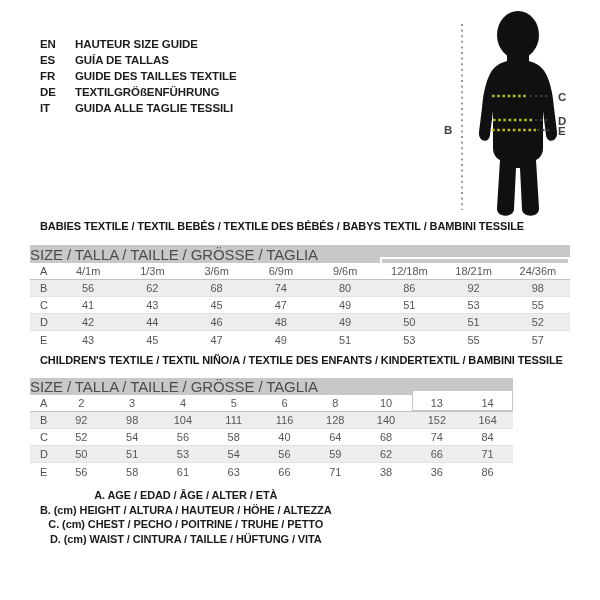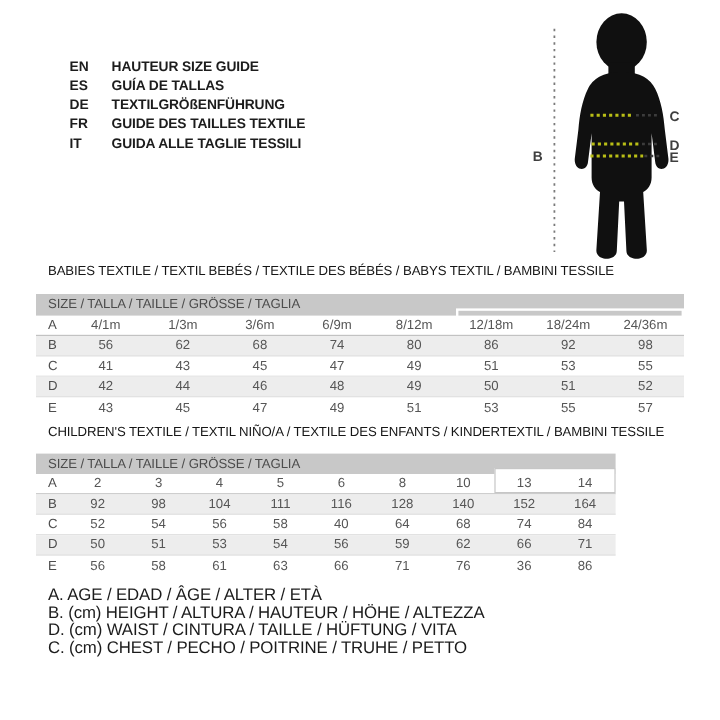--- a/index.html
+++ b/index.html
@@ -4,85 +4,85 @@
 <style>
   html,body{margin:0;padding:0;}
   body{
     width:600px;height:600px;background:#ffffff;position:relative;
     font-family:"Liberation Sans", sans-serif;overflow:hidden;
     -webkit-font-smoothing:antialiased;
   }
   .abs{position:absolute;}
 
   
-  #lang-list{left:40px;top:48px;margin-left:18px;}
+  #lang-list{left:40px;top:36px;}
   .lang-row{display:flex;height:16px;align-items:center;font-weight:bold;
             font-size:11.5px;color:#1c1c1c;letter-spacing:-0.1px;}
   .lang-code{width:35px;}
 
   
   #figure-svg{left:440px;top:8px;}
   .sil{fill:var(--silhouette,#101010);stroke:none;}
   .b-line{stroke:#7a7a7a;stroke-width:1.5;stroke-dasharray:2 3.6;}
   .dash-accent{stroke:var(--accent-dash,#b9be16);stroke-width:2.4;stroke-dasharray:2.6 2.6;}
   .dash-dark{stroke:var(--dark-dash,#3c3c3c);stroke-width:2;stroke-dasharray:2.4 2.6;}
   .fig-label{font-size:11.5px;fill:#3f3f3f;font-family:"Liberation Sans",sans-serif;font-weight:bold;}
 
   
-  .section-title{font-size:11px;font-weight:normal;color:#161616;letter-spacing:-0.1px;white-space:nowrap;}
+  .section-title{font-size:11px;font-weight:bold;color:#161616;letter-spacing:-0.1px;white-space:nowrap;}
   #babies-title{left:40px;top:220px;}
   #children-title{left:40px;top:354px;}
 
   
   .size-table{box-sizing:border-box;}
   #babies-table{left:30px;top:245px;width:540px;}
   #children-table{left:30px;top:378px;width:483px;}
   .t-header{height:18px;background:var(--header-bar-bg,#c8c8c8);display:flex;align-items:center;
-            padding-left:10px;font-size:11px;color:#4c4c4c;box-sizing:border-box;
+            font-size:15px;color:#4c4c4c;box-sizing:border-box;
             position:relative;z-index:0;letter-spacing:-0.1px;}
   #children-table .t-header{height:17px;}
   .t-row{height:17px;display:grid;box-sizing:border-box;border-bottom:1px solid #e2e2e2;
          position:relative;z-index:2;font-size:11px;color:#565656;}
   #babies-table .t-row{grid-template-columns:26px repeat(8,1fr);}
   #children-table .t-row{grid-template-columns:26px repeat(9,1fr);}
   .t-row:first-child{border-bottom:1px solid #c2c2c2;}
   .t-row:last-child{border-bottom:none;}
   .t-row.stripe{background:var(--stripe-bg,#ededed);}
   .cell{display:flex;align-items:center;justify-content:center;overflow:hidden;}
   .cell.label{justify-content:flex-start;padding-left:10px;color:#4e4e4e;}
 
   
   .overlay-box{position:absolute;z-index:1;box-sizing:border-box;}
   #children-box{left:382px;top:12px;width:101px;height:21px;background:#ffffff;border:1px solid #c6c6c6;}
   #babies-box{left:350px;top:12px;width:190px;height:21px;background:transparent;border:2px solid #ffffff;}
 
   
   #legend{left:40px;top:488px;}
-  .legend-line{font-size:14px;font-weight:normal;color:#1b1b1b;line-height:14.5px;
-               letter-spacing:-0.1px;white-space:nowrap;}
+  .legend-line{font-size:11px;font-weight:bold;color:#1b1b1b;line-height:14.5px;
+               letter-spacing:-0.1px;white-space:nowrap;text-align:center;}
 </style>
 </head>
 <body>
 
 <div id="lang-list" class="abs">
     <div class="lang-row">
       <span class="lang-code">EN</span>
       <span>HAUTEUR SIZE GUIDE</span>
     </div>
     <div class="lang-row">
       <span class="lang-code">ES</span>
       <span>GUÍA DE TALLAS</span>
     </div>
     <div class="lang-row">
+      <span class="lang-code">FR</span>
+      <span>GUIDE DES TAILLES TEXTILE</span>
+    </div>
+    <div class="lang-row">
       <span class="lang-code">DE</span>
       <span>TEXTILGRÖßENFÜHRUNG</span>
-    </div>
-    <div class="lang-row">
-      <span class="lang-code">FR</span>
-      <span>GUIDE DES TAILLES TEXTILE</span>
     </div>
     <div class="lang-row">
       <span class="lang-code">IT</span>
       <span>GUIDA ALLE TAGLIE TESSILI</span>
     </div>
   </div>
 
 <svg id="figure-svg" class="abs" width="160" height="220" viewBox="0 0 160 220">
   <line class="b-line" x1="22" y1="16" x2="22" y2="202"></line>
   <ellipse class="sil" cx="78" cy="27" rx="21" ry="24"></ellipse>
@@ -109,23 +109,23 @@
 <div id="babies-title" class="abs section-title">BABIES TEXTILE / TEXTIL BEBÉS / TEXTILE DES BÉBÉS / BABYS TEXTIL / BAMBINI TESSILE</div>
 <div id="babies-table" class="abs size-table">
   <div class="t-header">SIZE / TALLA / TAILLE / GRÖSSE / TAGLIA</div>
   <div>
       <div class="t-row">
         <div class="cell label">A</div>
         <div class="cell">4/1m</div>
         <div class="cell">1/3m</div>
         <div class="cell">3/6m</div>
         <div class="cell">6/9m</div>
-        <div class="cell">8/12m</div>
+        <div class="cell">9/6m</div>
         <div class="cell">12/18m</div>
-        <div class="cell">18/24m</div>
+        <div class="cell">18/21m</div>
         <div class="cell">24/36m</div>
       </div>
       <div class="t-row stripe">
         <div class="cell label">B</div>
         <div class="cell">56</div>
         <div class="cell">62</div>
         <div class="cell">68</div>
         <div class="cell">74</div>
         <div class="cell">80</div>
         <div class="cell">86</div>
@@ -222,26 +222,26 @@
         <div class="cell">71</div>
       </div>
       <div class="t-row">
         <div class="cell label">E</div>
         <div class="cell">56</div>
         <div class="cell">58</div>
         <div class="cell">61</div>
         <div class="cell">63</div>
         <div class="cell">66</div>
         <div class="cell">71</div>
-        <div class="cell">76</div>
+        <div class="cell">38</div>
         <div class="cell">36</div>
         <div class="cell">86</div>
       </div>
     </div>
   <div id="children-box" class="overlay-box"></div>
 </div>
 
 <div id="legend" class="abs">
     <div class="legend-line">A. AGE / EDAD / ÂGE / ALTER / ETÀ</div>
     <div class="legend-line">B. (cm) HEIGHT / ALTURA / HAUTEUR / HÖHE / ALTEZZA</div>
+    <div class="legend-line">C. (cm) CHEST / PECHO / POITRINE / TRUHE / PETTO</div>
     <div class="legend-line">D. (cm) WAIST / CINTURA / TAILLE / HÜFTUNG / VITA</div>
-    <div class="legend-line">C. (cm) CHEST / PECHO / POITRINE / TRUHE / PETTO</div>
   </div>
 
 </body></html>

